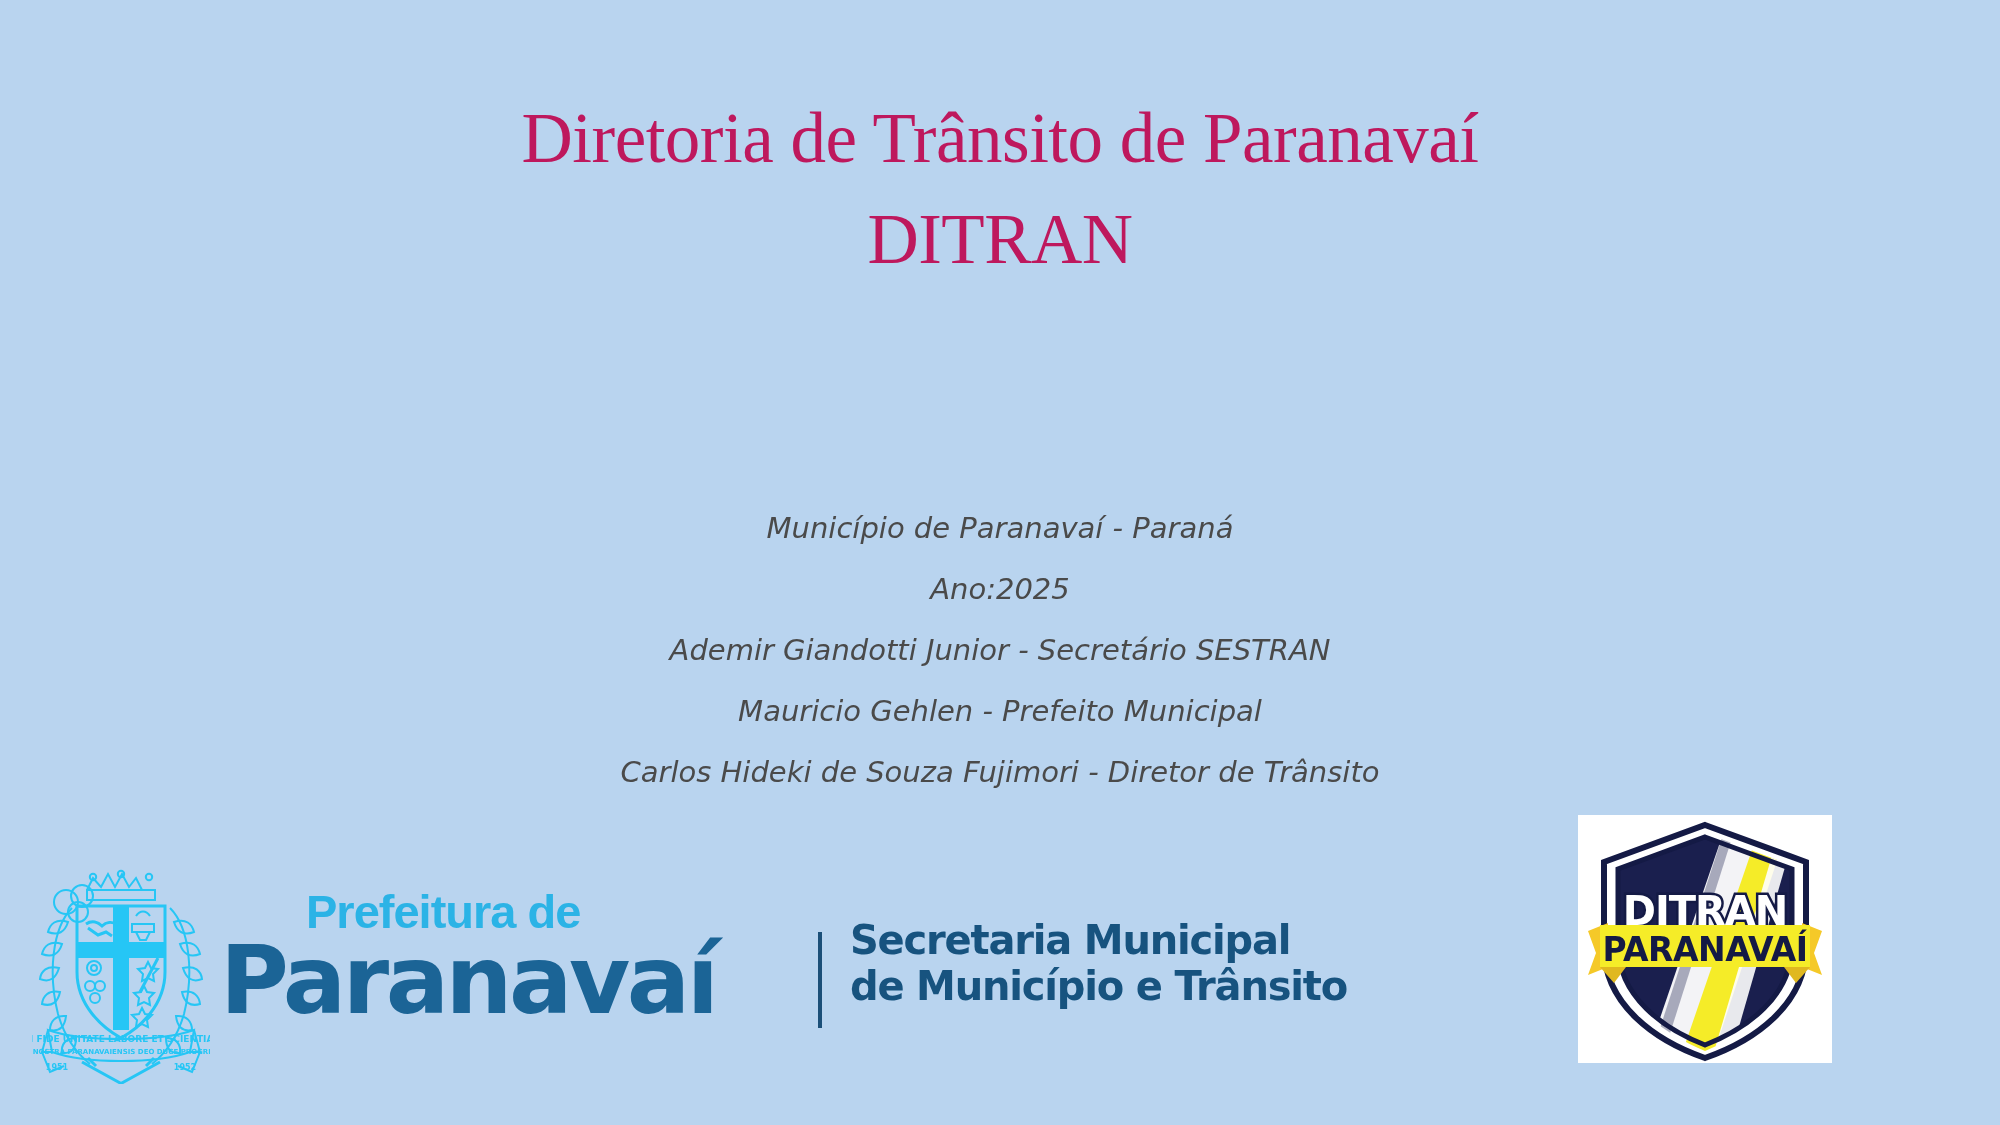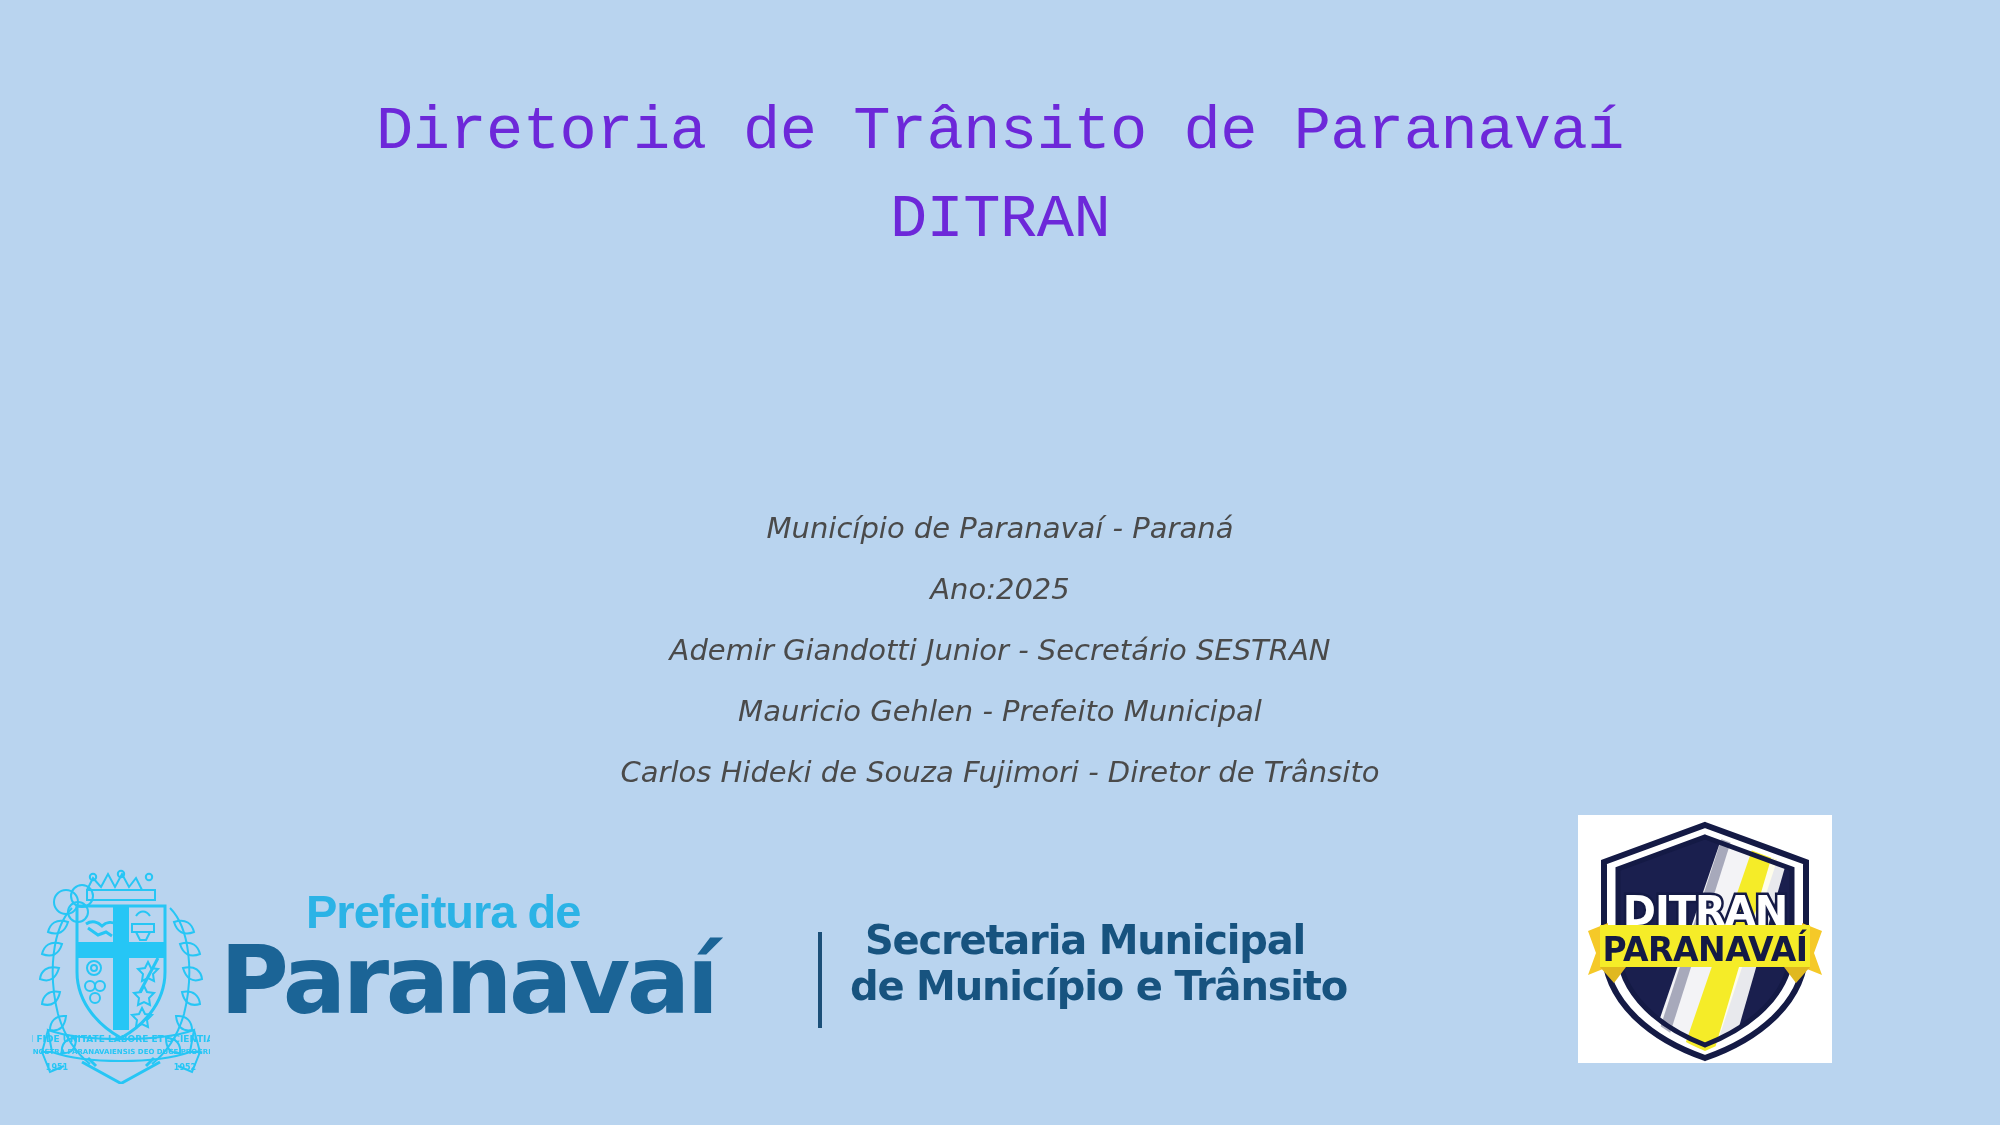--- a/index.html
+++ b/index.html
@@ -24,24 +24,24 @@
   
   .title-block {
     position: absolute;
     left: 0;
     top: 88px;
     width: 2000px;
     text-align: center;
   }
   .title-line {
     display: block;
-    color: #6d28d9;
-    font-family: Liberation Mono, monospace;
+    color: #be185d;
+    font-family: Liberation Serif, serif;
     font-weight: 400;
-    font-size: 62px;
+    font-size: 71px;
     line-height: 1.42;
     letter-spacing: -0.5px;
     white-space: nowrap;
   }
 
   
   .subtitle-block {
     position: absolute;
     left: 360px;
     top: 498px;
@@ -123,21 +123,20 @@
   }
   .sestran-line {
     display: block;
     font-family: "DejaVu Sans", sans-serif;
     font-weight: bold;
     font-size: 40px;
     line-height: 1.14;
     letter-spacing: -1.2px;
     color: #17537f;
     white-space: nowrap;
-    text-align: center;
   }
 
   
   .ditran-badge {
     position: absolute;
     left: 1578px;
     top: 815px;
     width: 254px;
     height: 248px;
     background: #ffffff;

